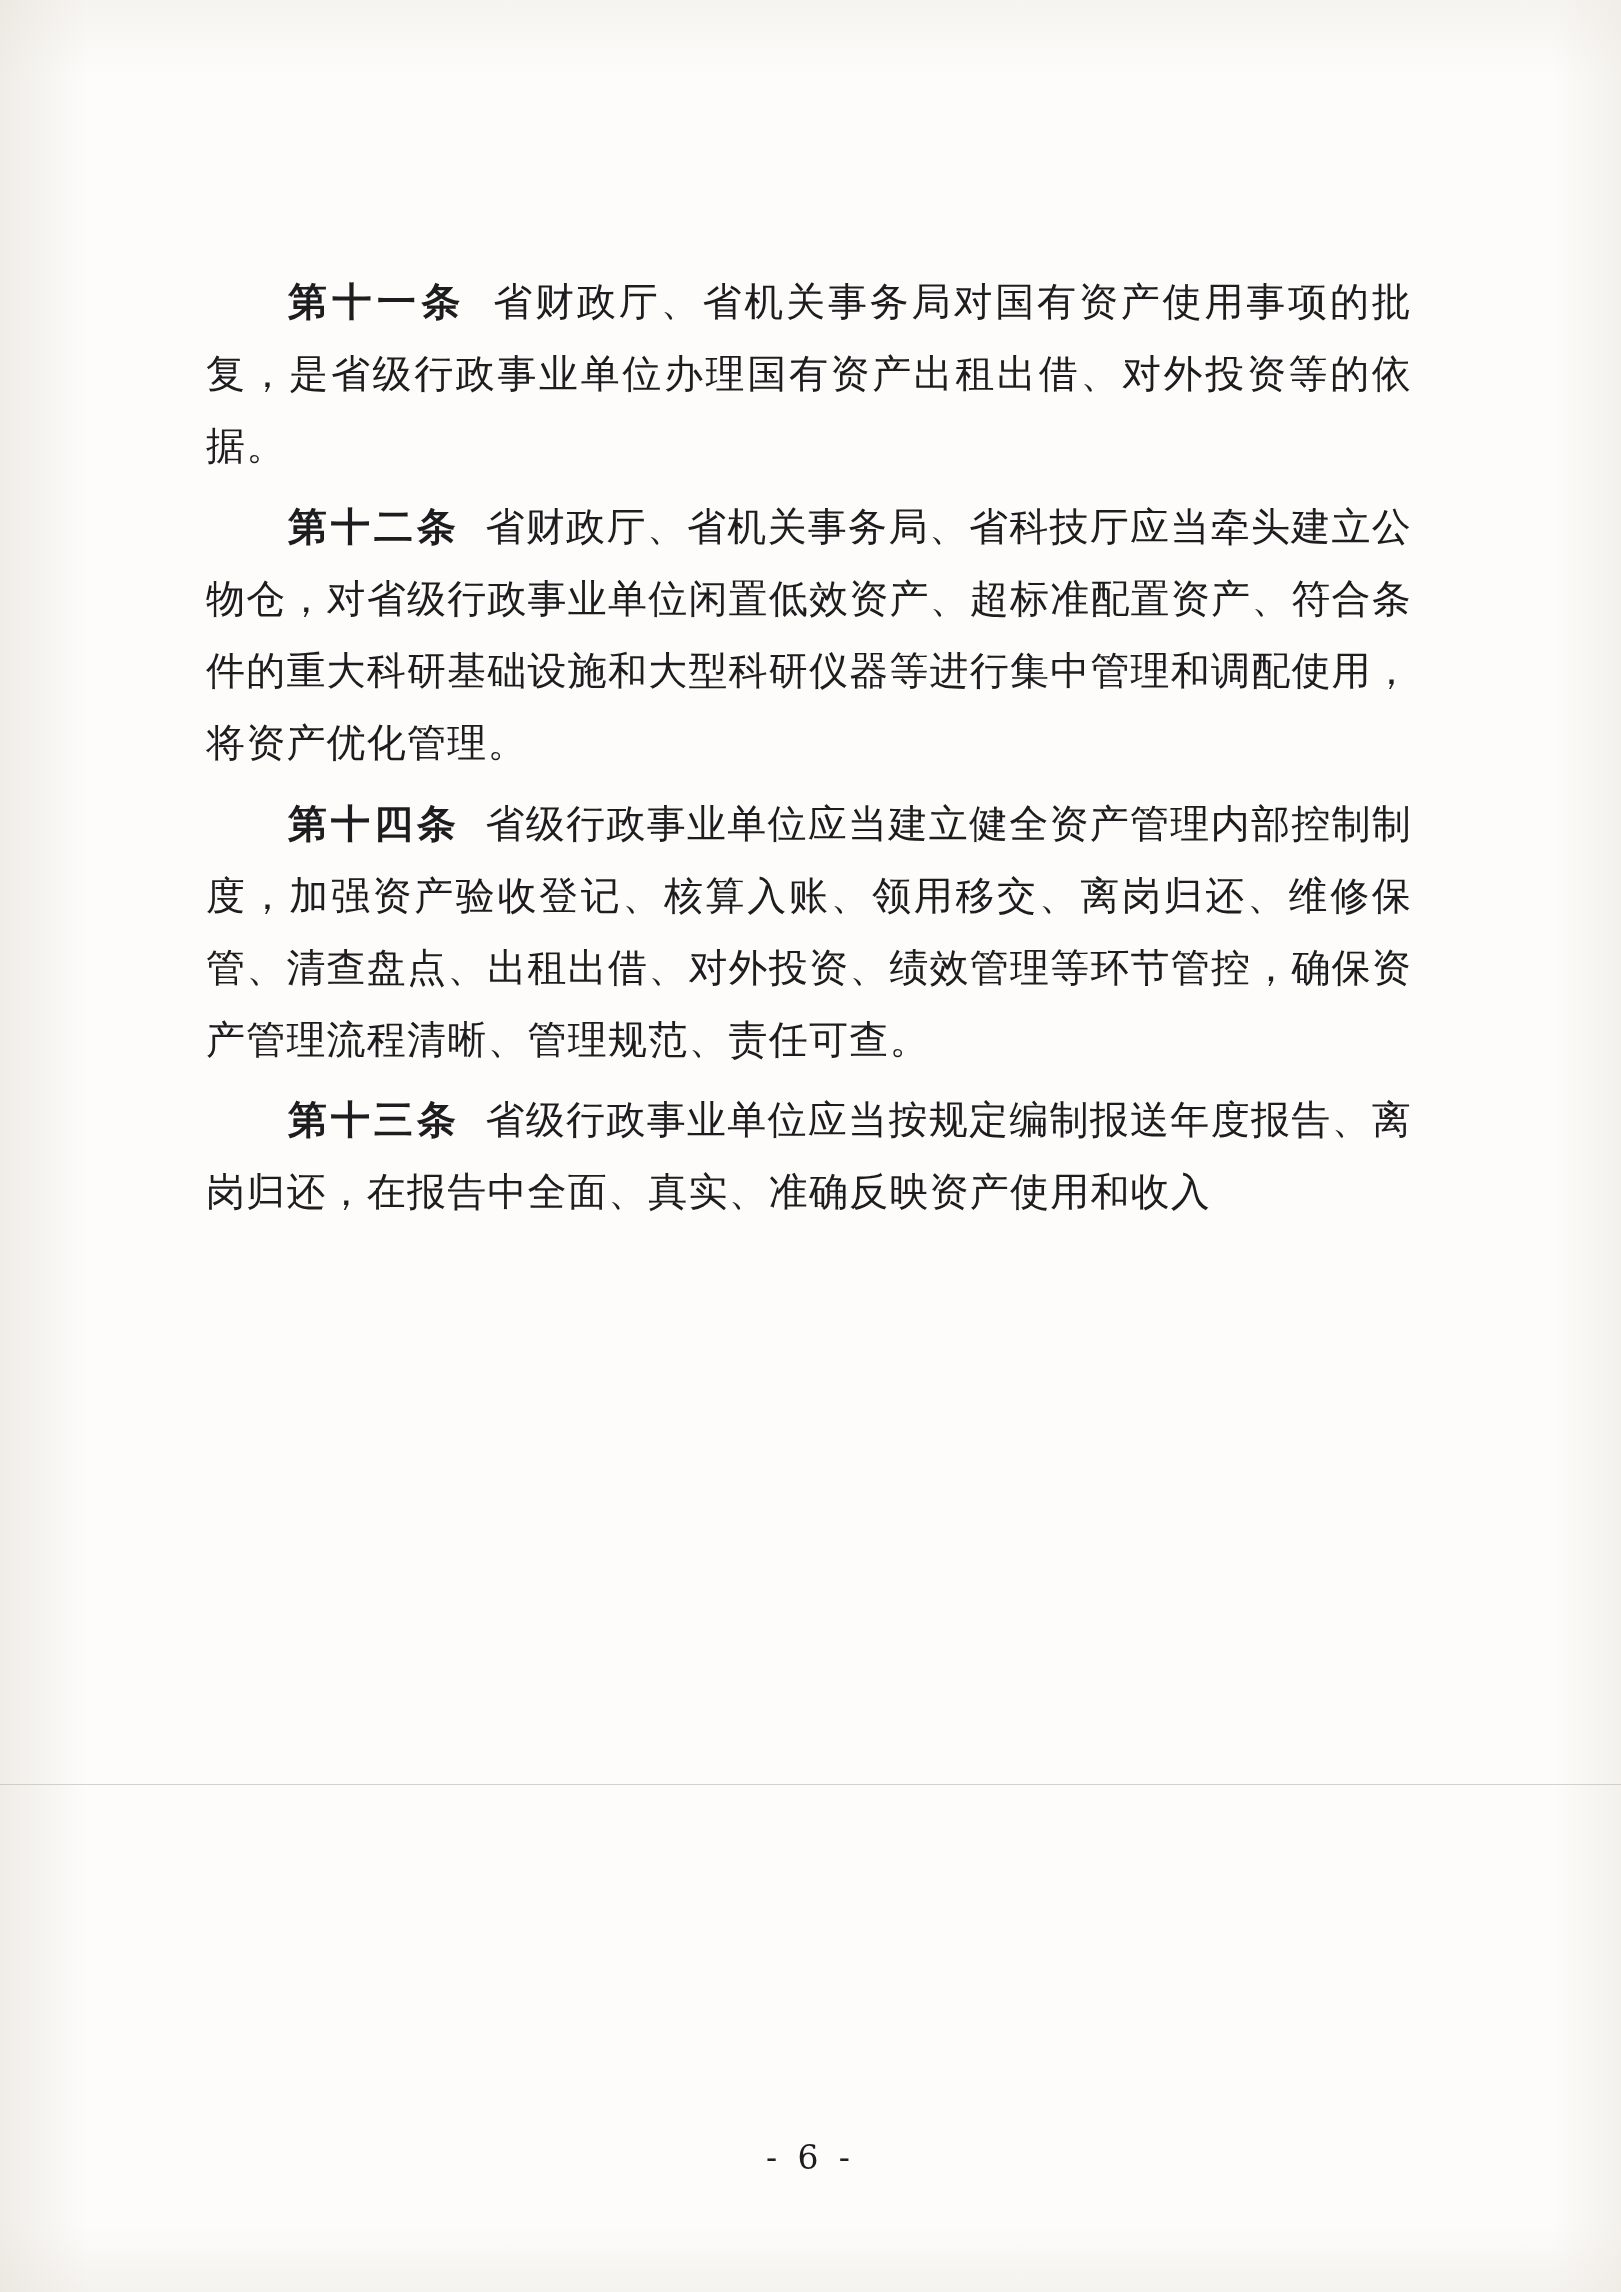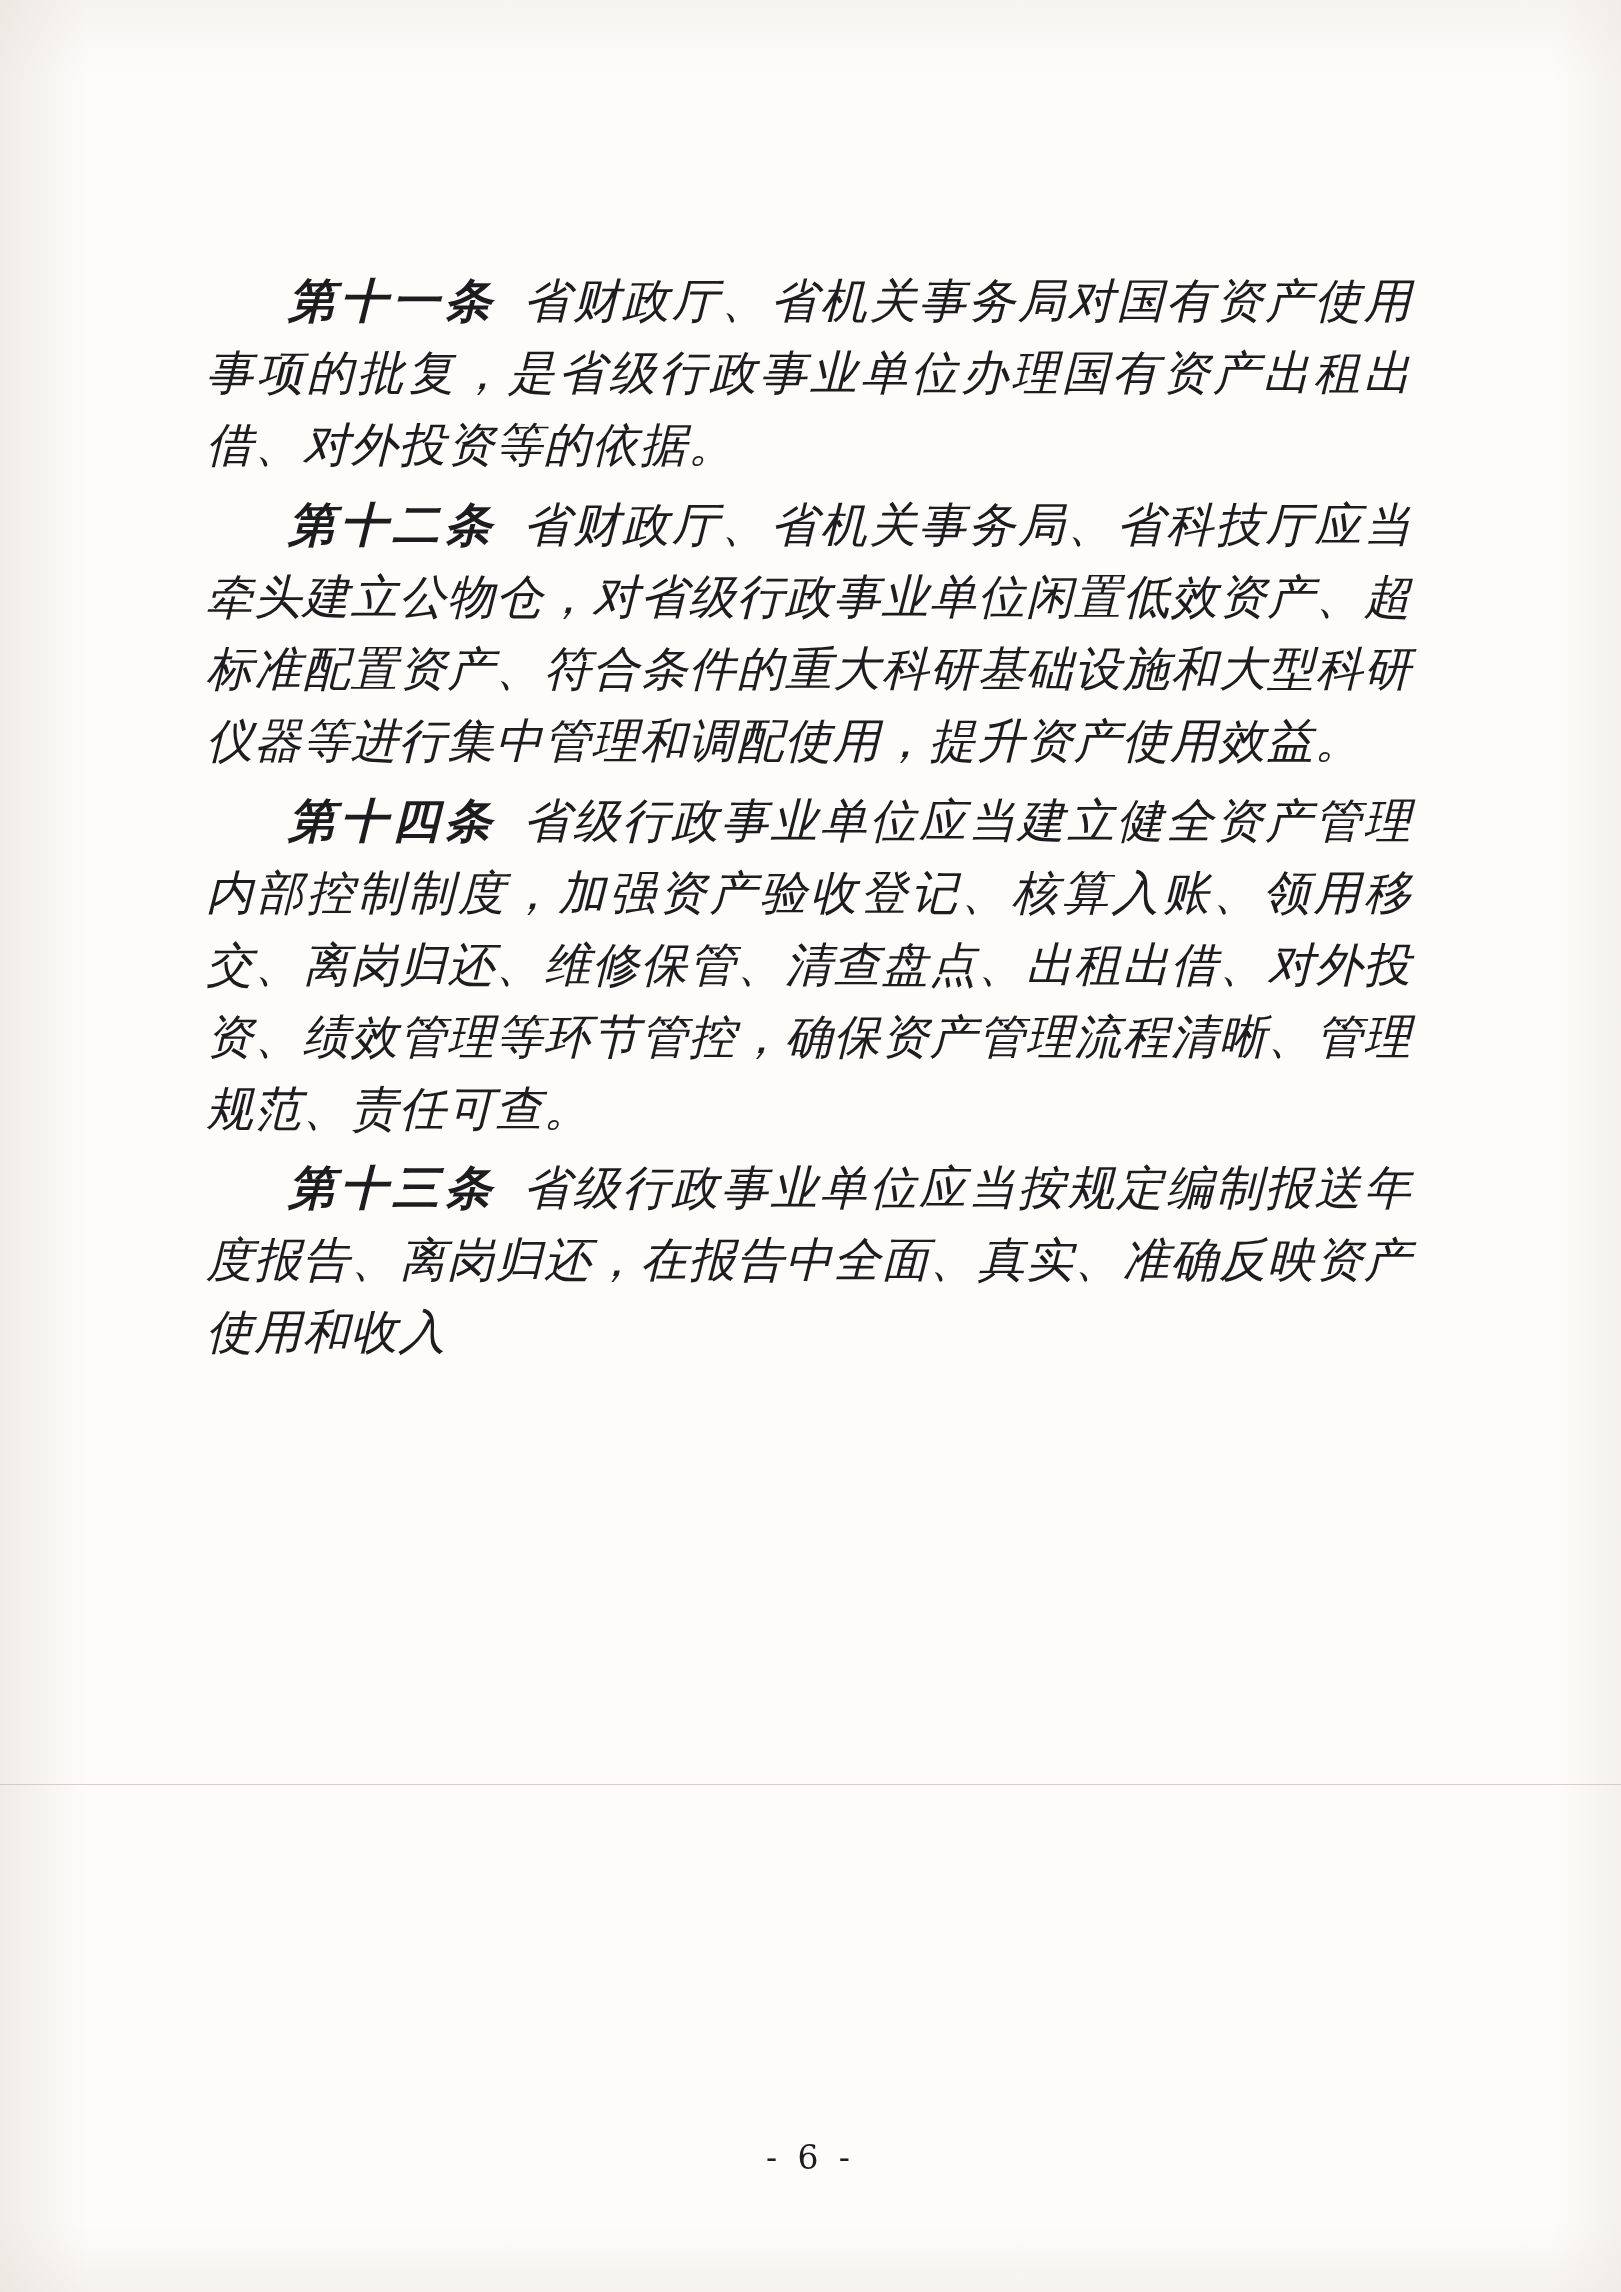--- a/index.html
+++ b/index.html
@@ -28,28 +28,27 @@
   }
   .content {
     position: absolute;
     left: 206px;
     top: 265px;
     width: 1206px;
   }
   p.para {
     margin: 0 0 7.8px 0;
     font-family: "DejaVu Serif", "Liberation Serif", serif;
-    font-size: 47px;
+    font-size: 39px;
     line-height: 72px;
     color: #1d1d1f;
     text-align: justify;
     text-justify: inter-ideograph;
     letter-spacing: 1.2px;
     text-indent: 82px;
-    font-style: italic;
   }
   p.para .label {
     font-weight: 700;
     letter-spacing: 3.9px;
   }
   p.para .gap {
     display: inline-block;
     width: 25.5px;
   }
   .footer {
@@ -83,21 +82,21 @@
 <div class="page">
   <div class="scan-tint"></div>
 
   <div class="content">
 
     <p class="para">
       <span class="label">第十一条</span><span class="gap"></span><span>省财政厅、省机关事务局对国有资产使用事项的批复，是省级行政事业单位办理国有资产出租出借、对外投资等的依据。</span>
     </p>
 
     <p class="para">
-      <span class="label">第十二条</span><span class="gap"></span><span>省财政厅、省机关事务局、省科技厅应当牵头建立公物仓，对省级行政事业单位闲置低效资产、超标准配置资产、符合条件的重大科研基础设施和大型科研仪器等进行集中管理和调配使用，提升资产使用效益。</span>
+      <span class="label">第十二条</span><span class="gap"></span><span>省财政厅、省机关事务局、省科技厅应当牵头建立公物仓，对省级行政事业单位闲置低效资产、超标准配置资产、符合条件的重大科研基础设施和大型科研仪器等进行集中管理和调配使用，将资产优化管理。</span>
     </p>
 
 
 
     <p class="para">
       <span class="label">第十四条</span><span class="gap"></span><span>省级行政事业单位应当建立健全资产管理内部控制制度，加强资产验收登记、核算入账、领用移交、离岗归还、维修保管、清查盘点、出租出借、对外投资、绩效管理等环节管控，确保资产管理流程清晰、管理规范、责任可查。</span>
     </p>
 
     <p class="para">
       <span class="label">第十三条</span><span class="gap"></span><span>省级行政事业单位应当按规定编制报送年度报告、离岗归还，在报告中全面、真实、准确反映资产使用和收入</span>

